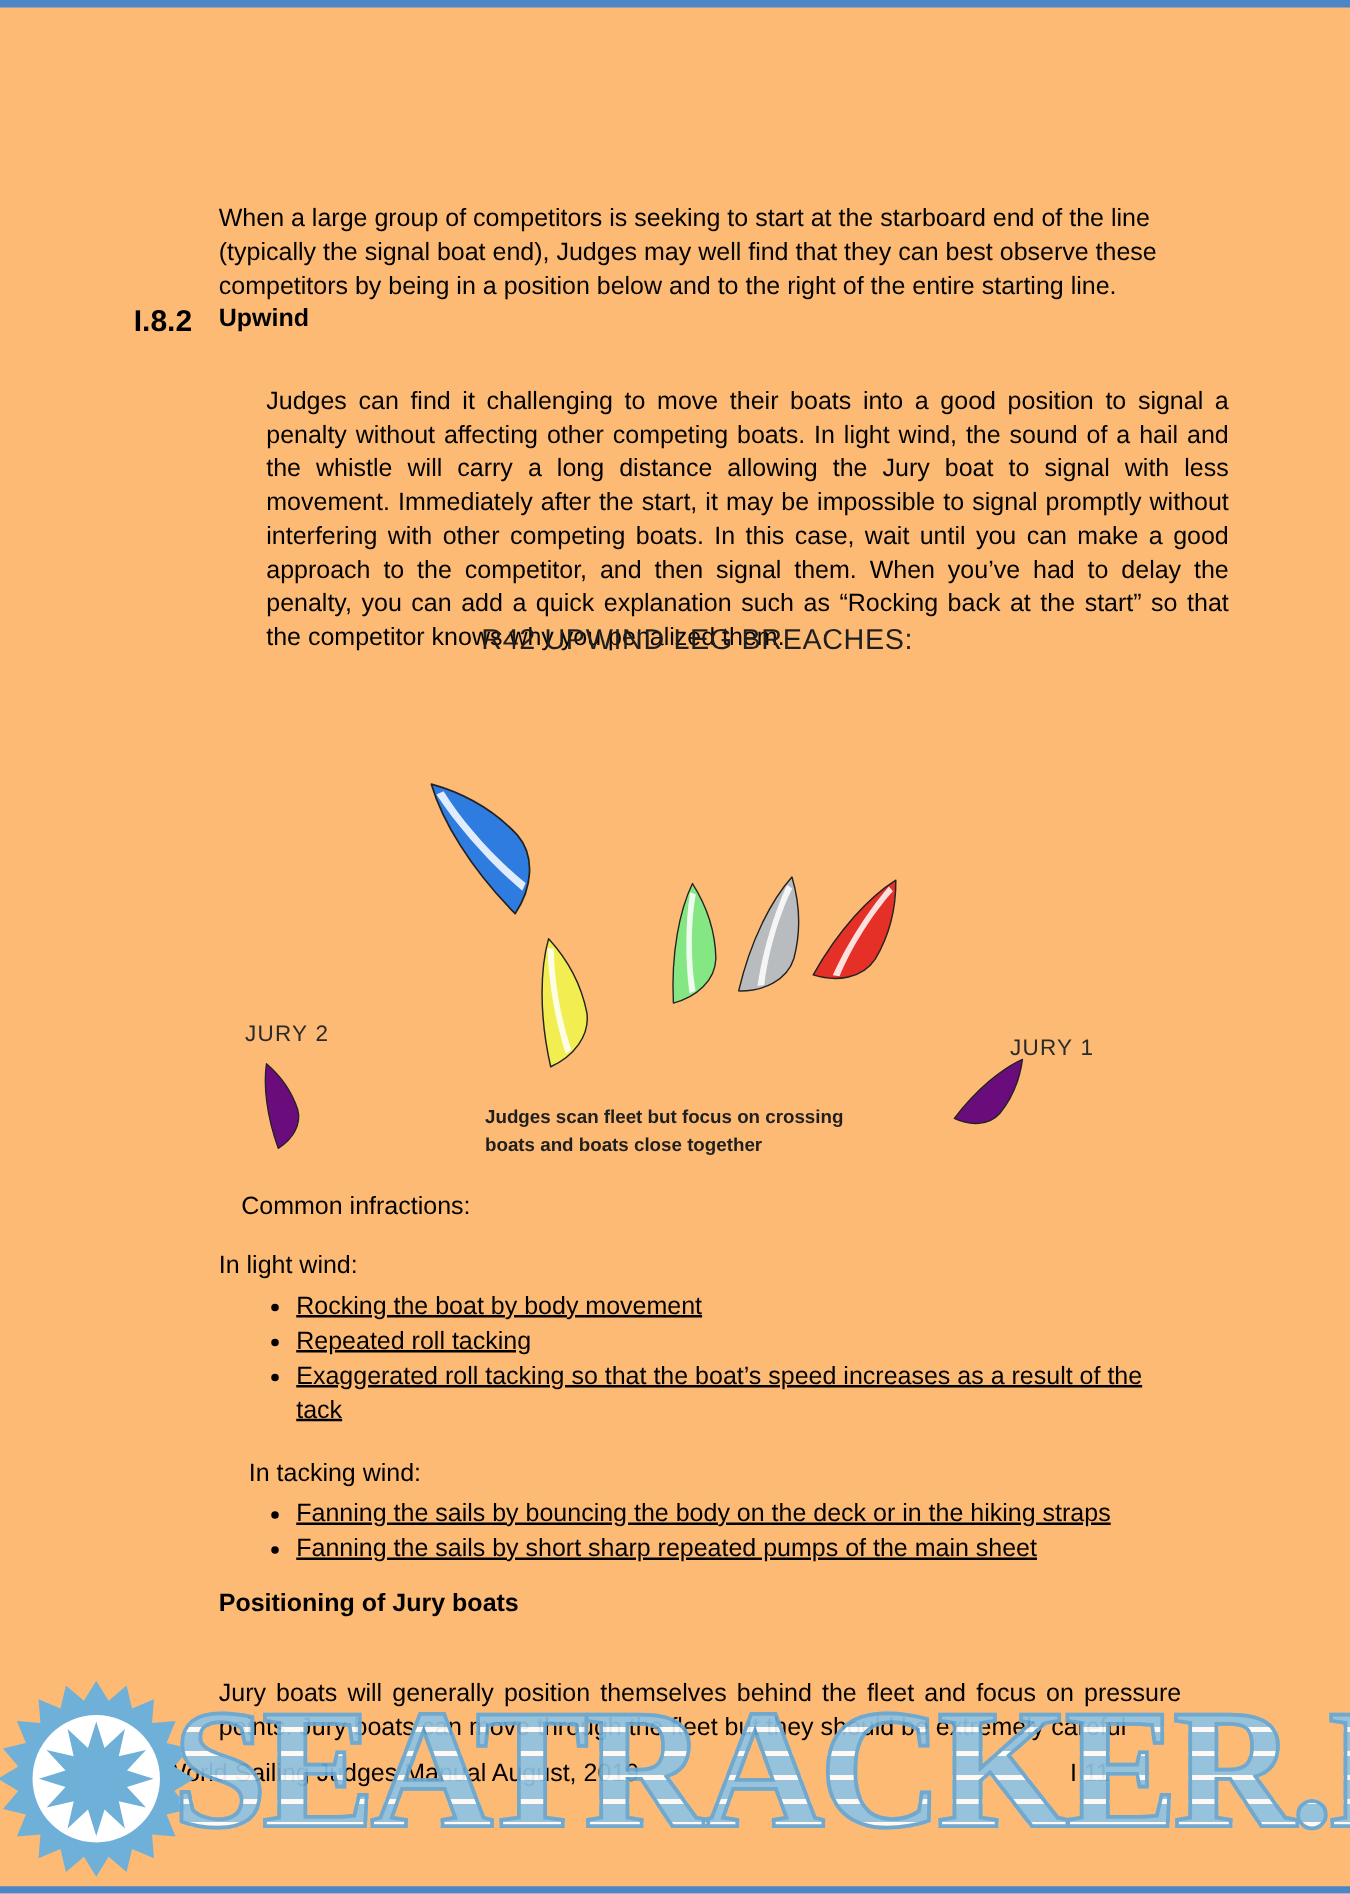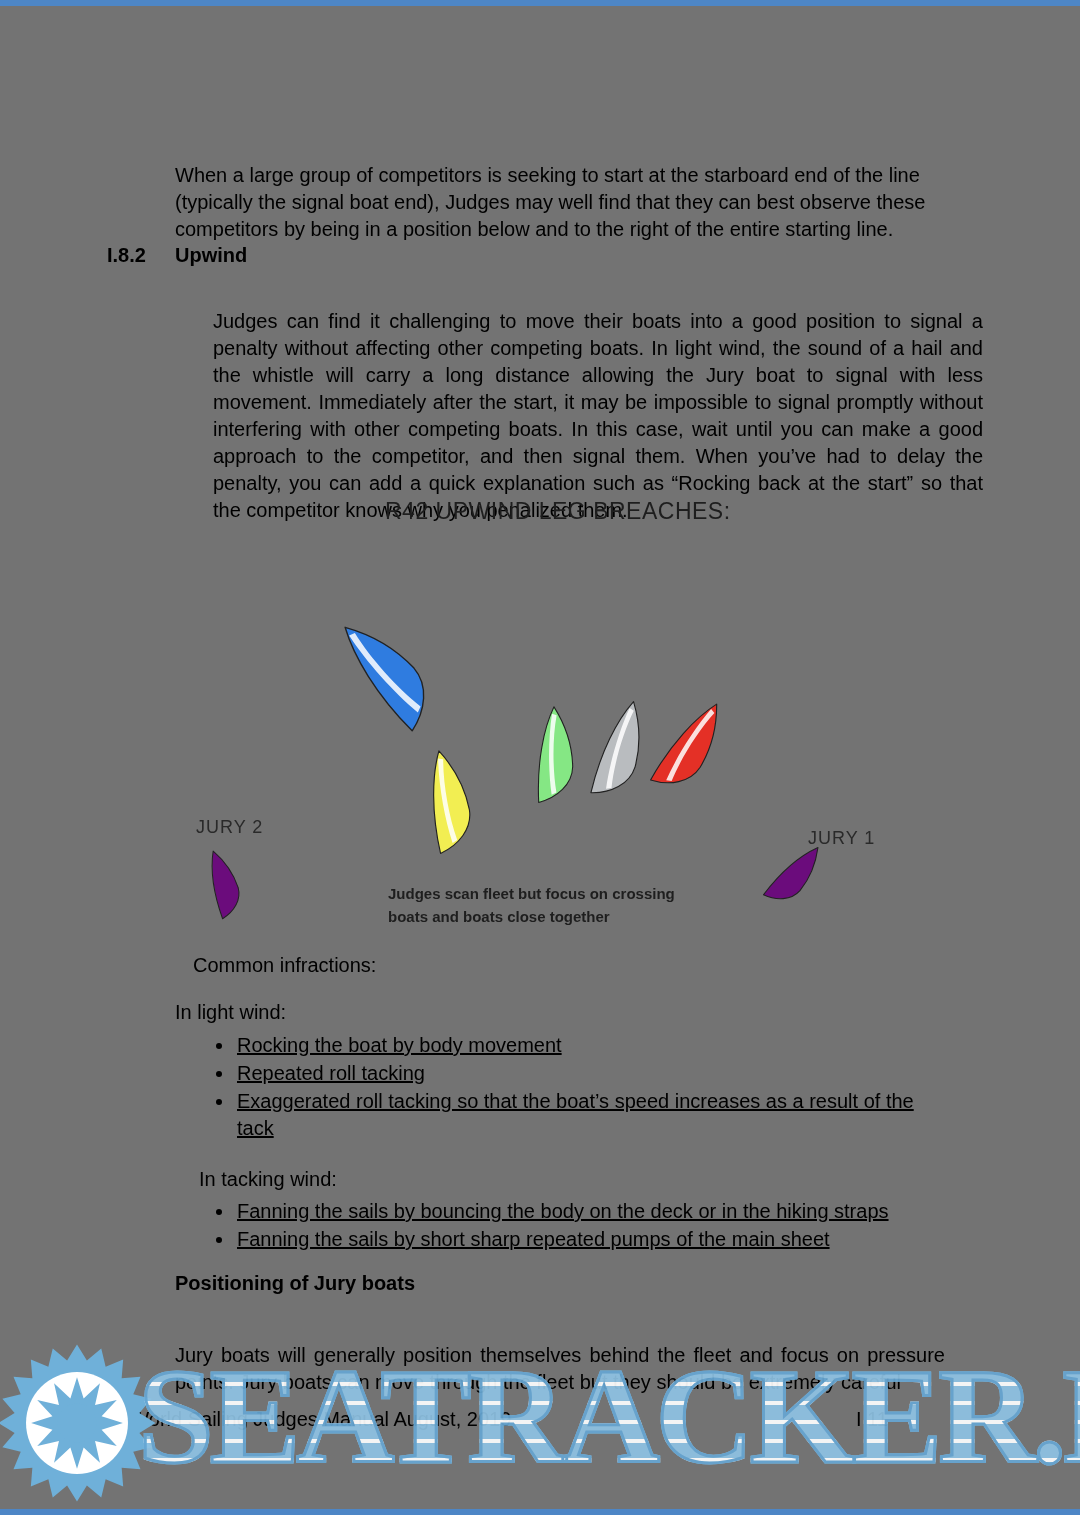--- a/index.html
+++ b/index.html
@@ -1,29 +1,29 @@
 <!DOCTYPE html>
 <html><head>
 <meta charset="utf-8">
 <style>
   html,body{margin:0;padding:0;background:#ffffff;}
   .page{
-    position:relative;width:1080px;height:1515px;background:#737373;
+    position:relative;width:1080px;height:1515px;background:#fdba74;
     font-family:"Liberation Sans","DejaVu Sans",sans-serif;color:#000;
     overflow:hidden;
   }
   .edge-bar{position:absolute;left:0;width:1080px;height:6px;background:#4d86c6;}
   .edge-top{top:0;}
   .edge-bottom{bottom:0;}
 
   .body-text{font-size:20px;line-height:27px;color:#000;}
   .justified{text-align:justify;}
 
   .para1{position:absolute;left:175px;top:142px;width:770px;}
-  .section-head{position:absolute;top:244px;left:107px;font-weight:bold;font-size:20px;}
+  .section-head{position:absolute;top:244px;left:107px;font-weight:bold;font-size:24px;}
   .section-title{position:absolute;top:244px;left:175px;font-weight:bold;font-size:20px;}
   .para2{position:absolute;left:175px;top:288px;width:770px;margin-left:38px;}
 
   
   .diagram{position:absolute;left:0;top:490px;width:880px;height:460px;}
   .diagram-title{position:absolute;left:385px;top:8px;font-size:23px;letter-spacing:.5px;color:#1e1e1e;}
   .breach-list{position:absolute;left:570px;top:55px;font-size:21px;line-height:29px;color:#1e1e1e;}
   .jury-label{position:absolute;font-size:18px;letter-spacing:1px;color:#2a2a2a;}
   .jury2-label{left:196px;top:327px;}
   .jury1-label{left:808px;top:338px;}

